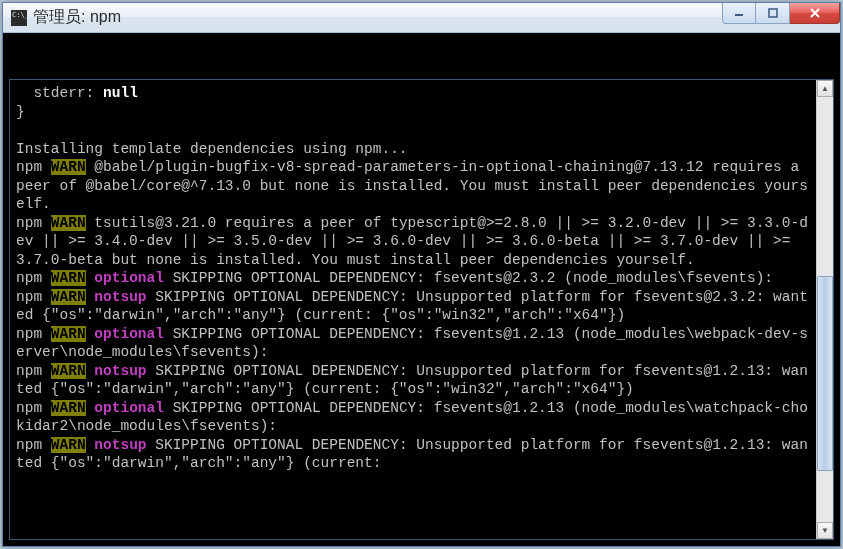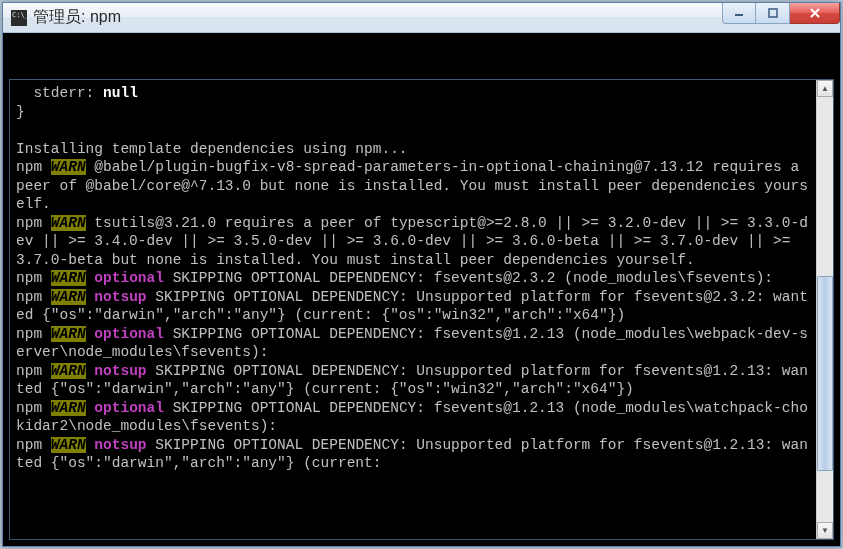--- a/index.html
+++ b/index.html
@@ -133,21 +133,21 @@
   position: absolute;
   left: 0; right: 0;
   top: 42%;
   height: 46%;
   background: linear-gradient(to right, #d8e5f2, #b8cde6, #d8e5f2);
   border: 1px solid #8aa3c0;
   border-radius: 1px;
 }
 .w { color: #c0c0c0; }
 .bold { font-weight: bold; color: #fff; }
-.warn { background: #808000; color: #000; font-weight: bold; font-style: italic; }
+.warn { background: #808000; color: #000; font-weight: bold; }
 .mag { color: #c040c0; font-weight: bold; }
 </style>
 </head>
 <body>
 
 <div class="window">
   <div class="titlebar">
     <div class="title-icon"></div>
     <div class="title-text">管理员: npm</div>
     <div class="win-buttons">

